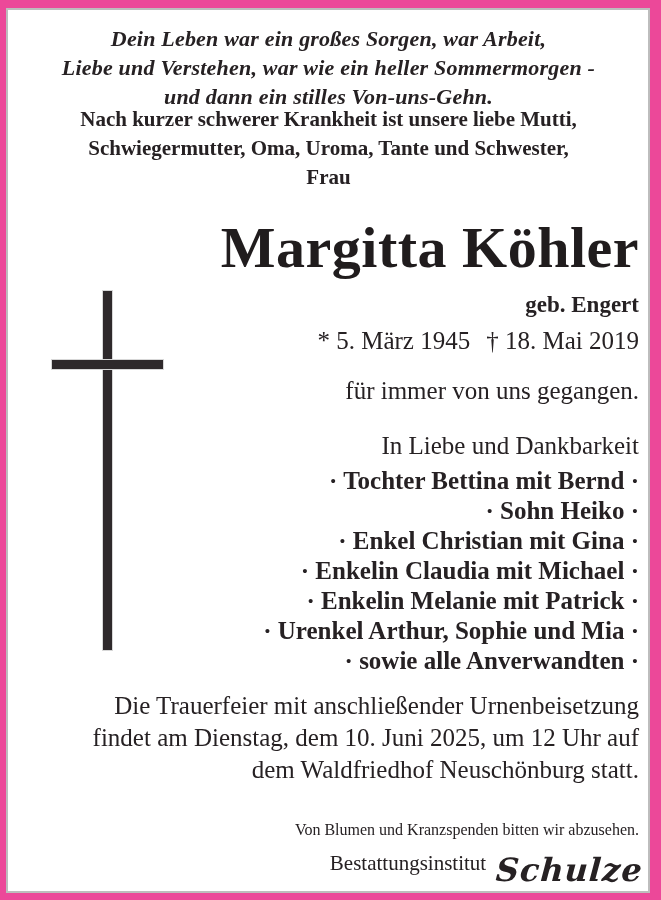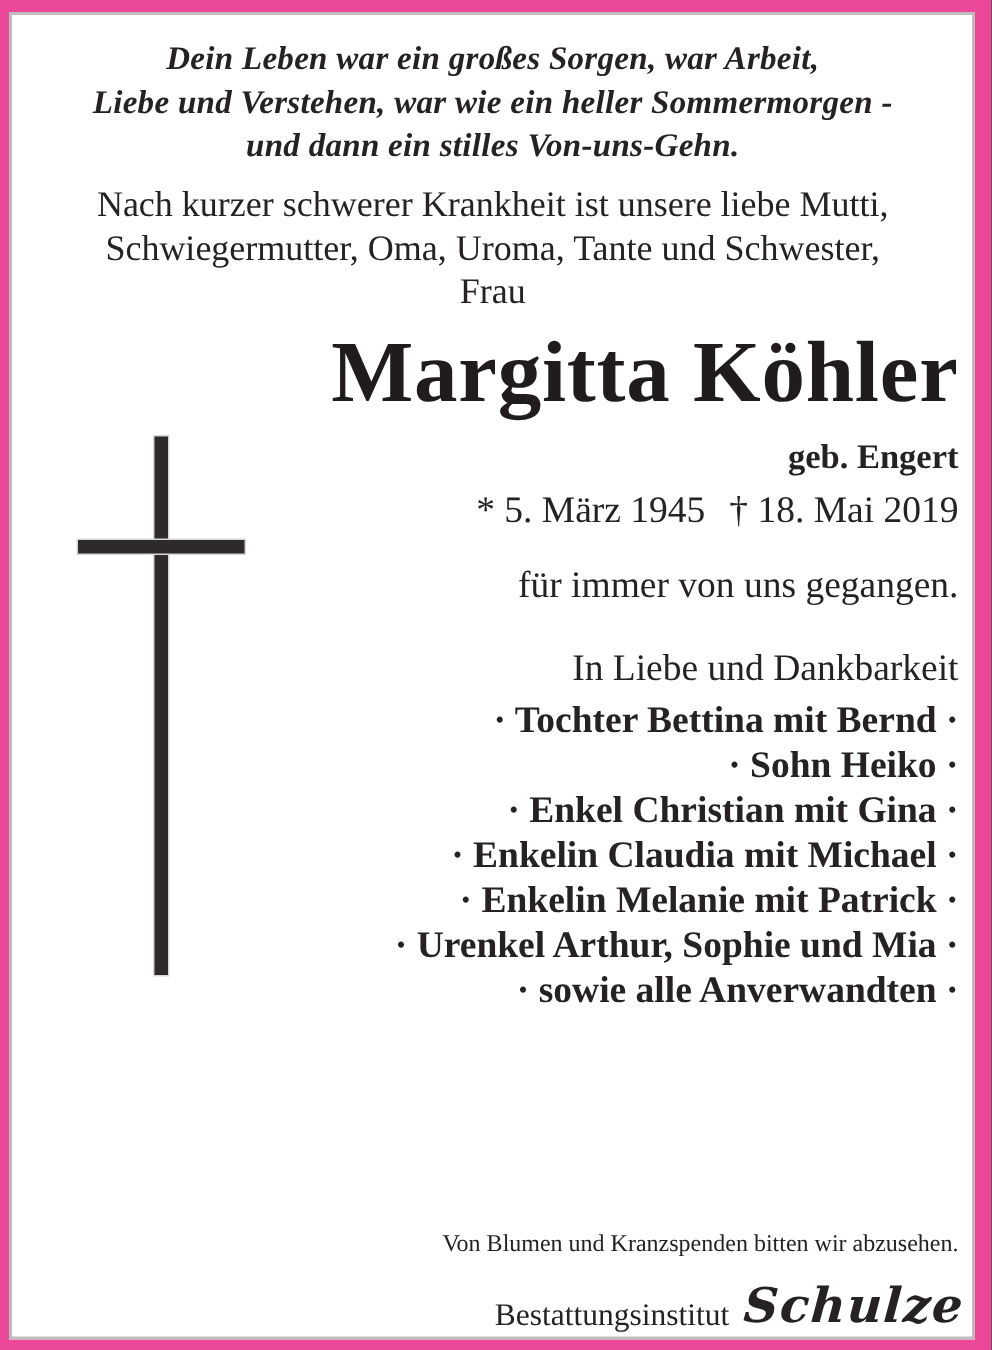--- a/index.html
+++ b/index.html
@@ -22,22 +22,22 @@
   .center { left:10px; right:14px; text-align:center; }
   .rightal { left:30px; right:22px; text-align:right; }
 
   .epigraph {
     top:24px;
     font-style:italic; font-weight:bold;
     font-size:22px; line-height:29px;
     letter-spacing:0.2px;
   }
   .intro {
-    top:123px;
-    font-size:24px; line-height:29px;
+    top:105px;
+    font-size:21px; line-height:29px;font-weight:bold;
   }
   .name {
     top:219px;
     font-weight:bold;
     font-size:58px; line-height:58px;
     letter-spacing:0.5px;
     color:#201c1d;
   }
   .maiden {
     top:292px;
@@ -56,21 +56,21 @@
     font-weight:bold;
     font-size:25px; line-height:30px;
   }
   .funeral {
     top:690px;
     font-size:25px; line-height:32px;
   }
   .flowers { top:819px; font-size:16px; line-height:22px; }
   .undertaker {
     top:851px; left:30px; right:18px;
-    display:flex; justify-content:flex-end; align-items:flex-end;
+    display:flex; justify-content:flex-end; align-items:flex-start;
     column-gap:10px;
   }
   .undertaker-label { font-size:21px; }
   .undertaker-name {
     font-family:"DejaVu Serif","Liberation Serif",serif;
     font-style:italic; font-weight:bold;
     font-size:32px;
     letter-spacing:1px;
     transform:skewX(-4deg);
   }
@@ -120,20 +120,25 @@
   <div class="block rightal mourners">
     <div>· Tochter Bettina mit Bernd ·</div>
     <div>· Sohn Heiko ·</div>
     <div>· Enkel Christian mit Gina ·</div>
     <div>· Enkelin Claudia mit Michael ·</div>
     <div>· Enkelin Melanie mit Patrick ·</div>
     <div>· Urenkel Arthur, Sophie und Mia ·</div>
     <div>· sowie alle Anverwandten ·</div>
   </div>
 
+  <div class="block rightal funeral">
+    <div>Die Trauerfeier mit anschließender Urnenbeisetzung</div>
+    <div>findet am Dienstag, dem 10. Juni 2025, um 12 Uhr auf</div>
+    <div>dem Waldfriedhof Neuschönburg statt.</div>
+  </div>
 
   <div class="block rightal flowers">Von Blumen und Kranzspenden bitten wir abzusehen.</div>
 
   <div class="block undertaker">
     <span class="undertaker-label">Bestattungsinstitut</span>
     <span class="undertaker-name">Schulze</span>
   </div>
 
   <div class="cross-v"></div>
   <div class="cross-h"></div>

